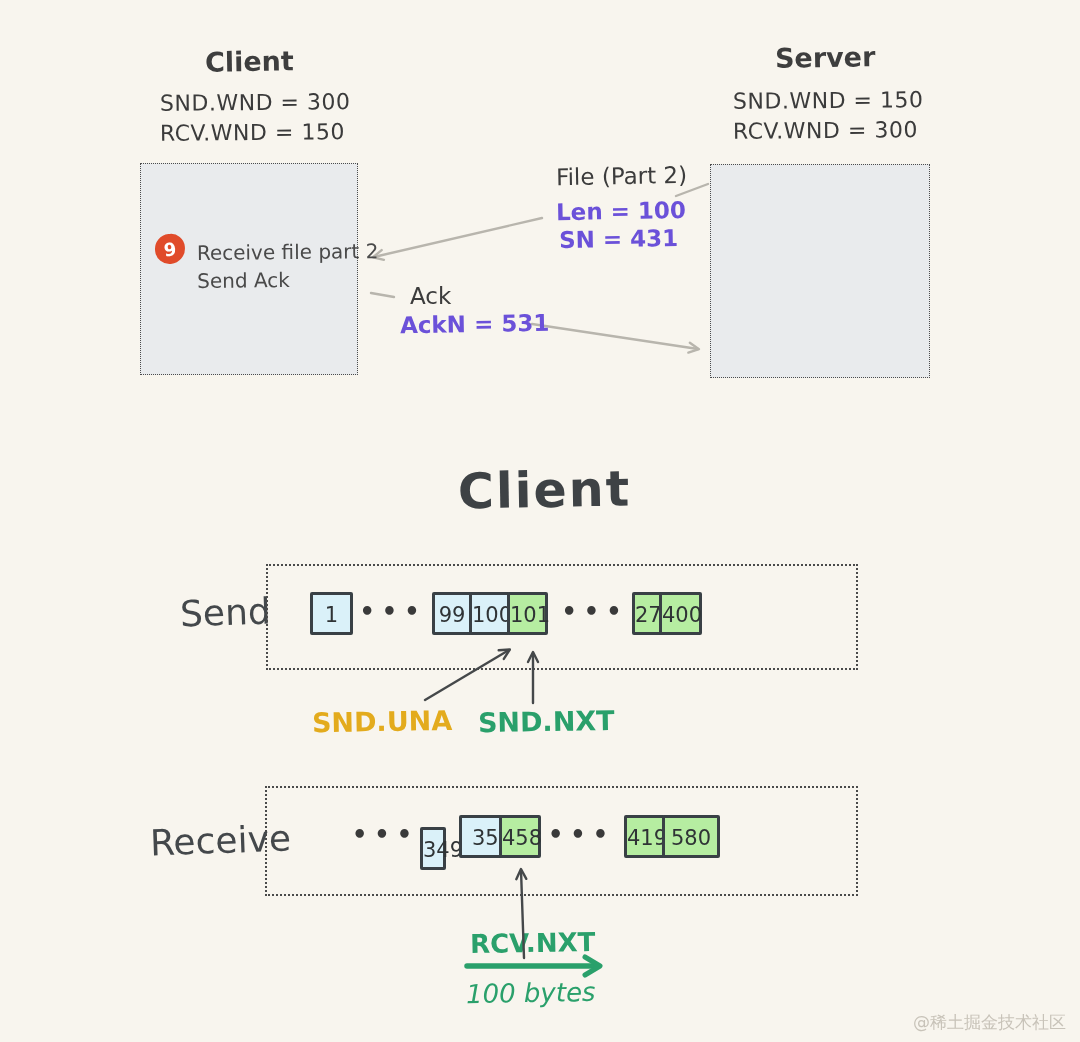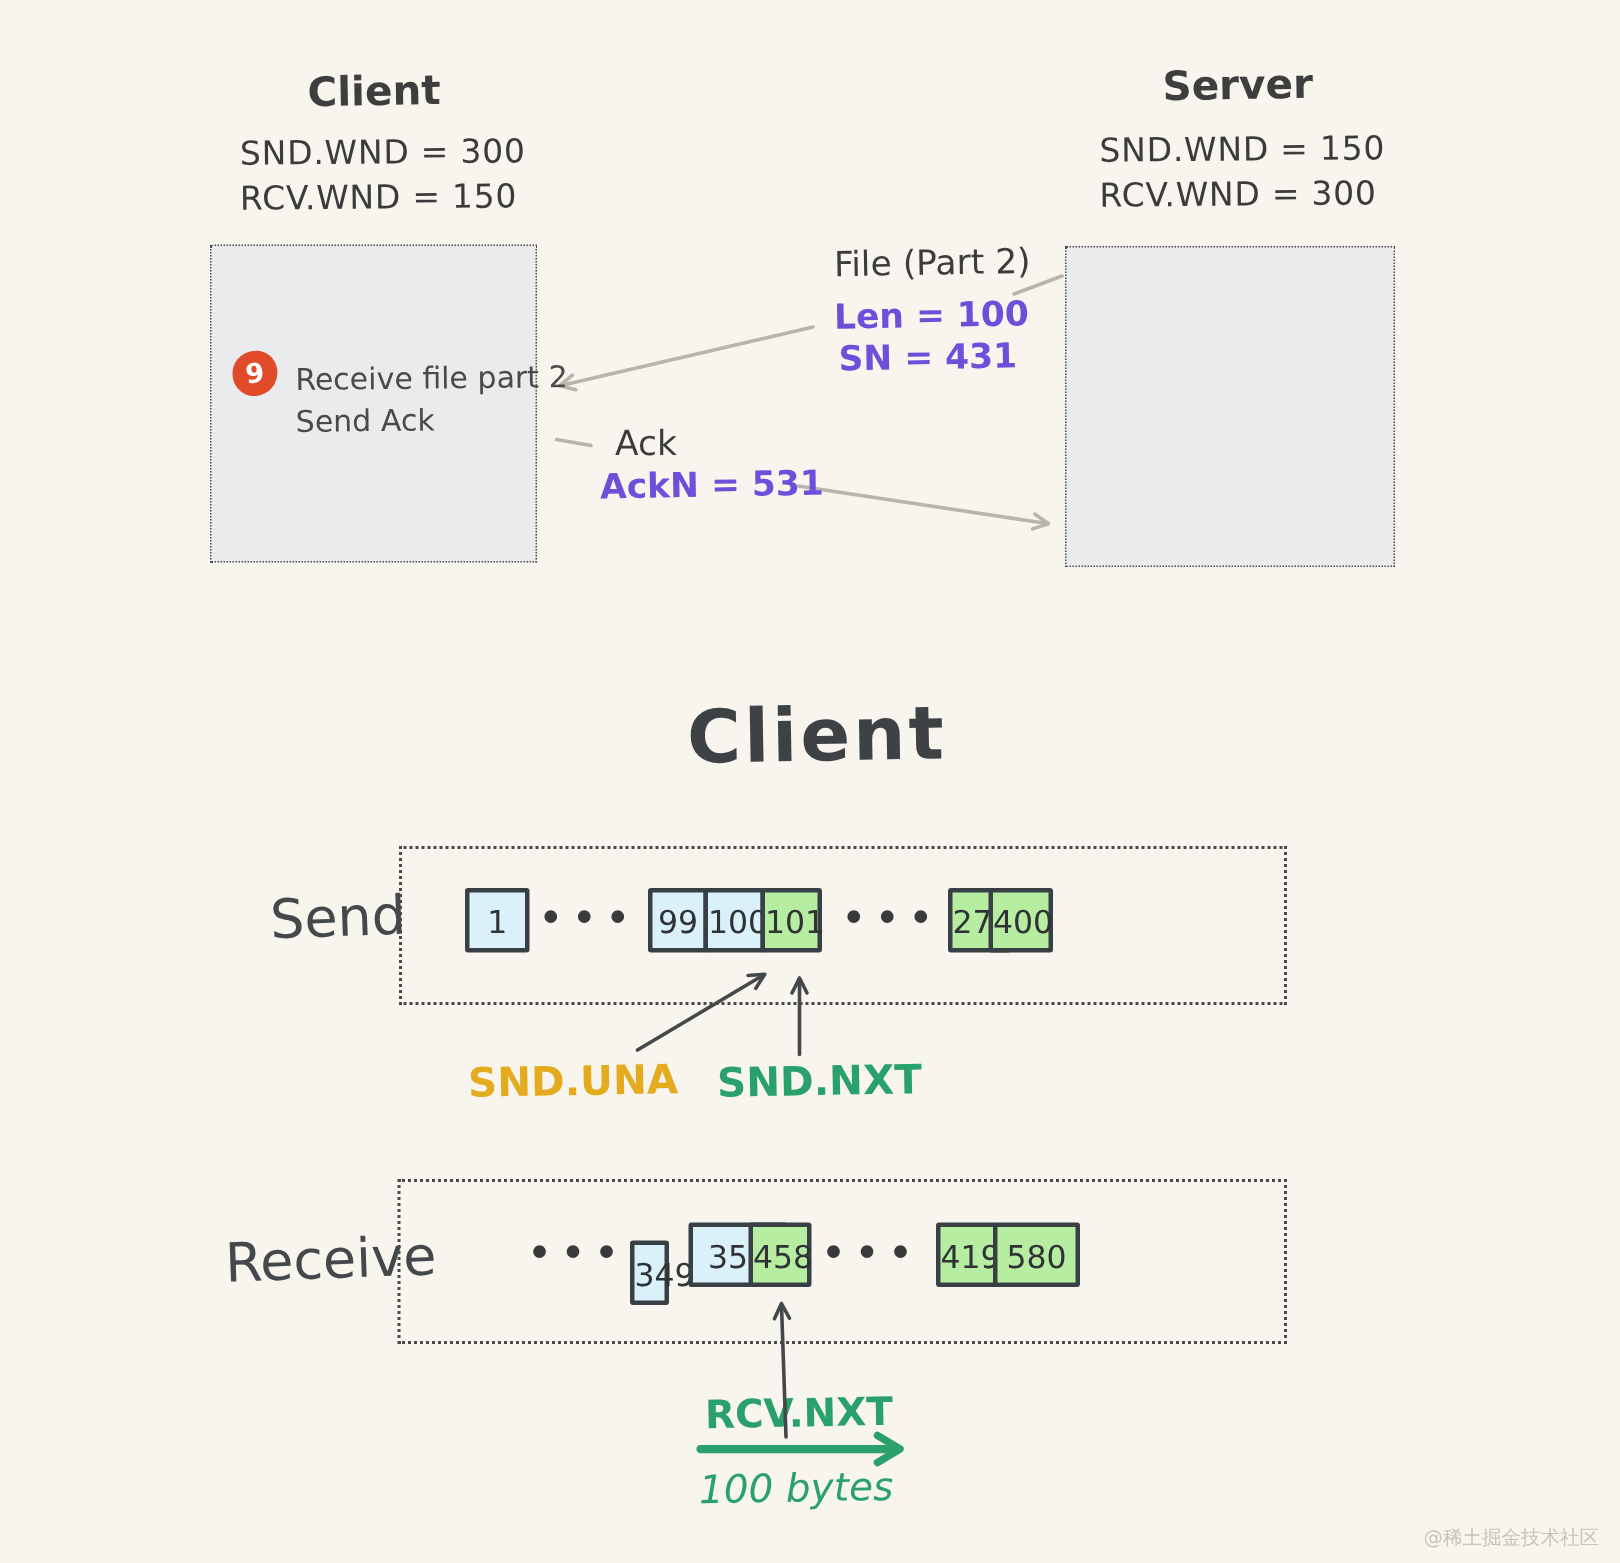--- a/index.html
+++ b/index.html
@@ -47,21 +47,21 @@
   .cell.green{background:#b6eda1;}
   .dots{
     height:43px;line-height:40px;text-align:center;
     font-size:24px;font-weight:bold;color:#3a3a3a;letter-spacing:7px;
     z-index:3;
   }
   .ptr-una{font-size:27px;font-weight:bold;color:#e3ab1d;transform:rotate(-1deg);}
   .ptr-nxt{font-size:27px;font-weight:bold;color:#2aa06b;transform:rotate(-1deg);}
   .ptr-rcv{font-size:26px;font-weight:bold;color:#2aa06b;transform:rotate(-1deg);}
   .bytes-label{font-size:26px;color:#2aa06b;font-style:italic;transform:rotate(-1deg);}
-  .watermark{font-size:13px;color:#c8c3b9;}
+  .watermark{font-size:17px;color:#c8c3b9;}
   svg.overlay{position:absolute;left:0;top:0;z-index:2;pointer-events:none;}
   .z3{z-index:3;}
 </style>
 </head>
 <body>
 
 <div class="abs host-title" style="left:205px;top:46px;">Client</div>
 <div class="abs wnd-line" style="left:160px;top:90px;">SND.WND = 300</div>
 <div class="abs wnd-line" style="left:160px;top:120px;">RCV.WND = 150</div>
 

